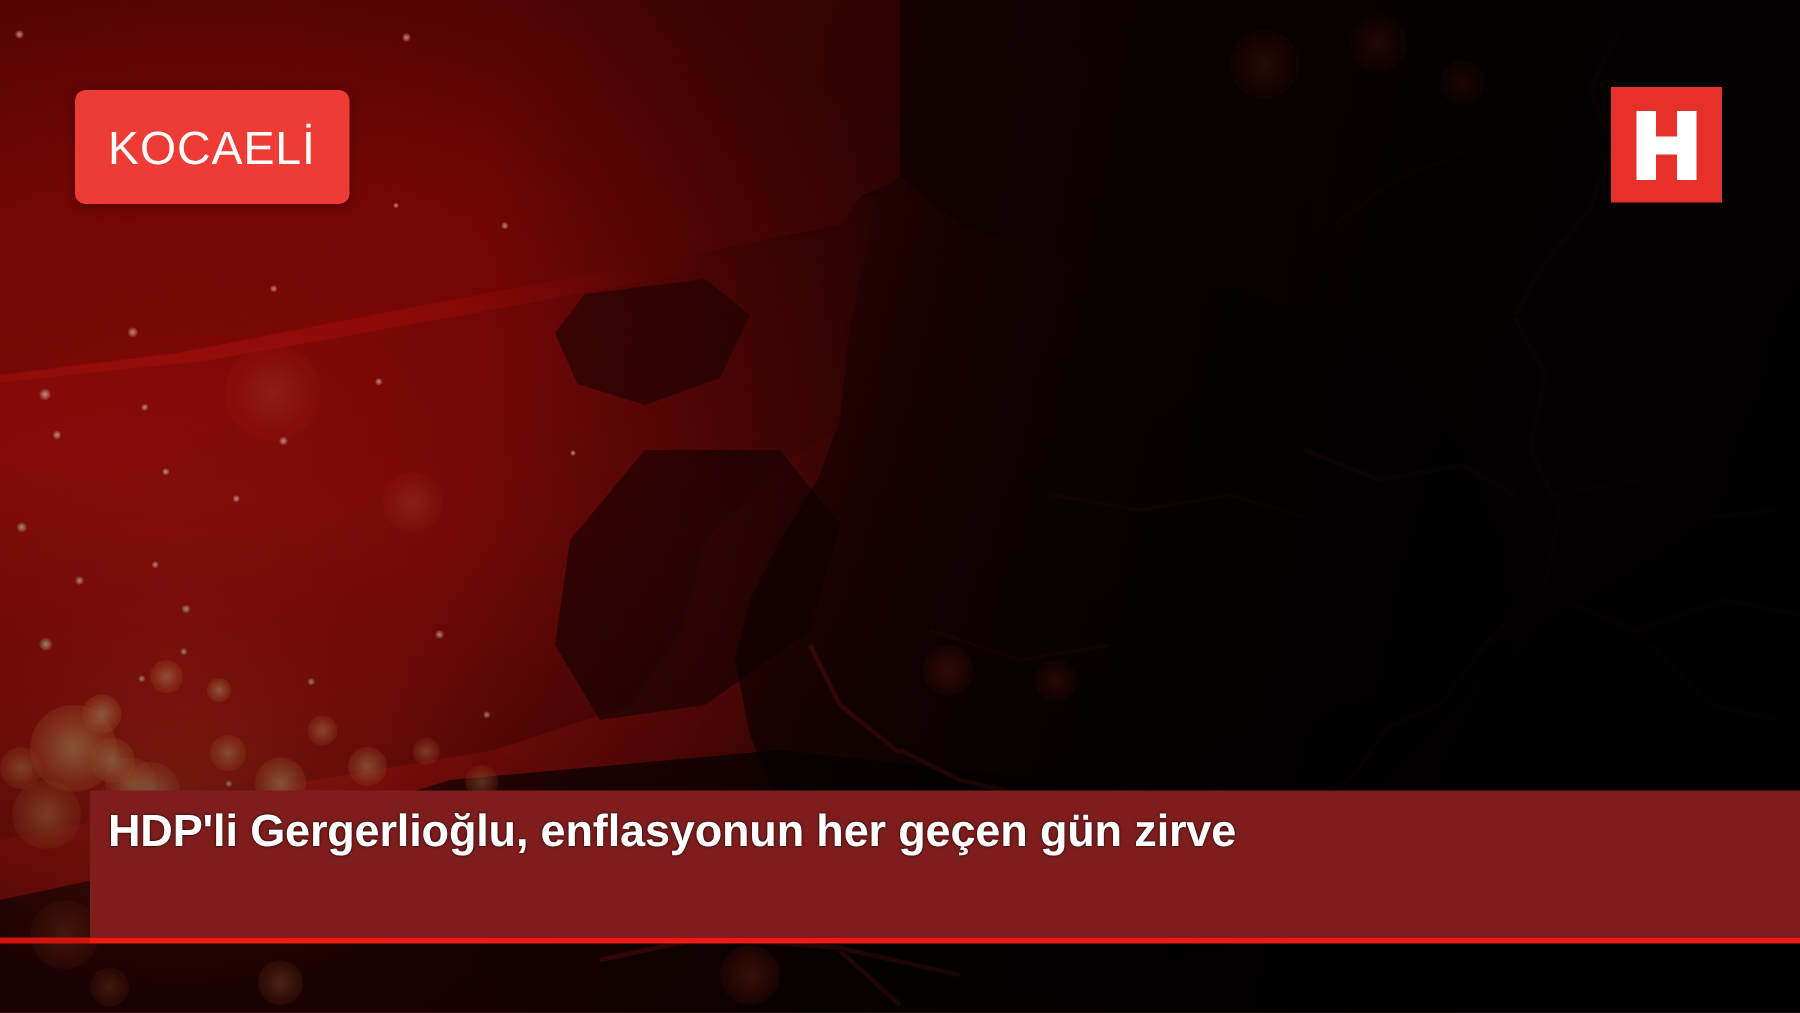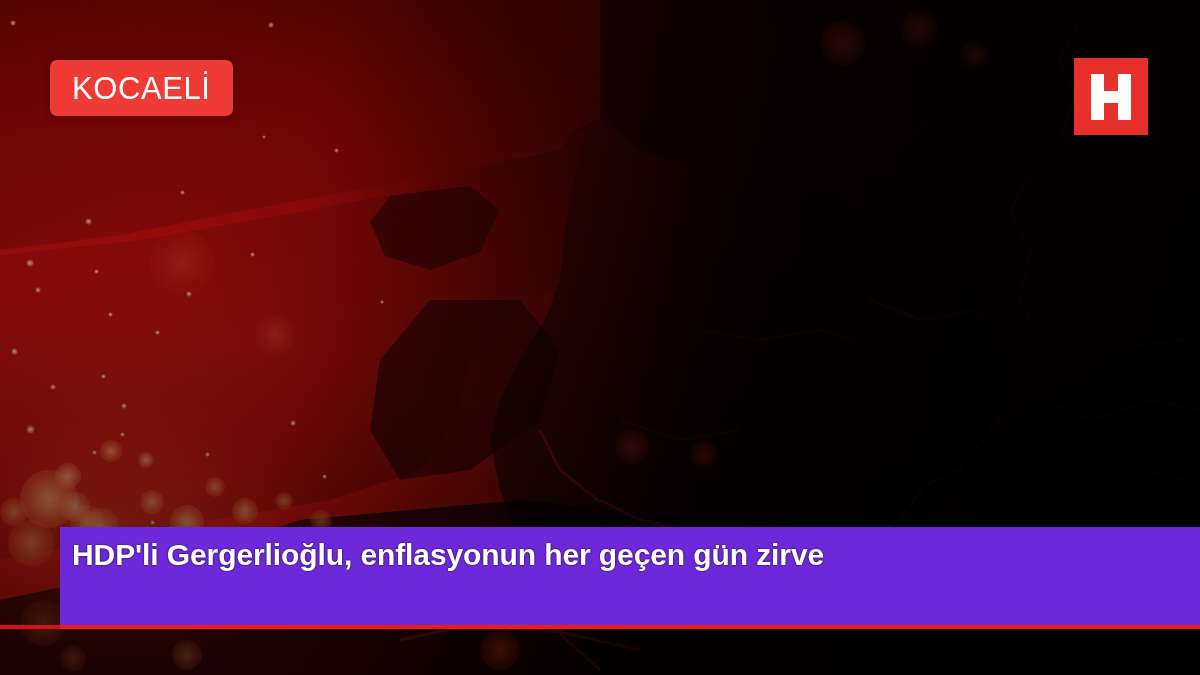--- a/index.html
+++ b/index.html
@@ -61,21 +61,21 @@
     border-radius: 50%;
     background: radial-gradient(circle, rgba(255,240,230,0.95) 0%, rgba(255,180,150,0.55) 45%, rgba(255,120,90,0.0) 75%);
     pointer-events: none;
   }
 
   
   #loc-badge {
     position: absolute;
     left: 50px;
     top: 60px;
-    height: 56px;
+    height: 76px;
     padding: 0 22px;
     display: flex;
     align-items: center;
     background: #ee3b35;
     border-radius: 7px;
     box-shadow: 0 1px 8px rgba(0,0,0,0.28);
   }
   #loc-badge .txt {
     color: #ffffff;
     font-size: 31px;
@@ -99,21 +99,21 @@
   }
   #brand-logo svg { display:block; }
 
   
   #caption-bar {
     position: absolute;
     left: 60px;
     top: 527px;
     width: 1140px;
     height: 98px;
-    background: #6d28d9;
+    background: #7f1d1d;
     box-sizing: border-box;
     padding: 8px 0 0 12px;
   }
   #caption-bar .line {
     color: #ffffff;
     font-size: 30px;
     font-weight: bold;
     line-height: 40px;
     letter-spacing: -0.1px;
     white-space: nowrap;

